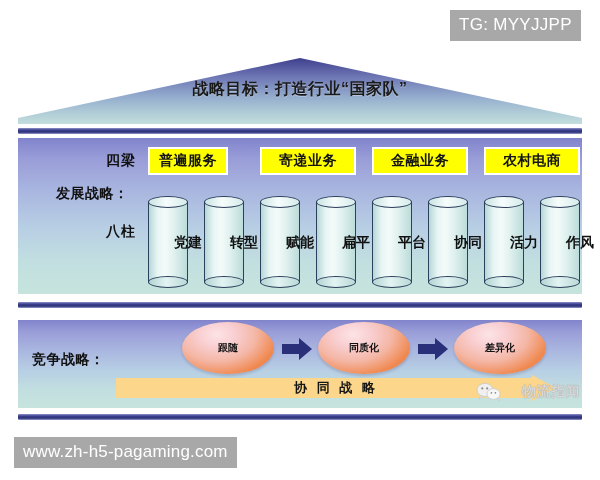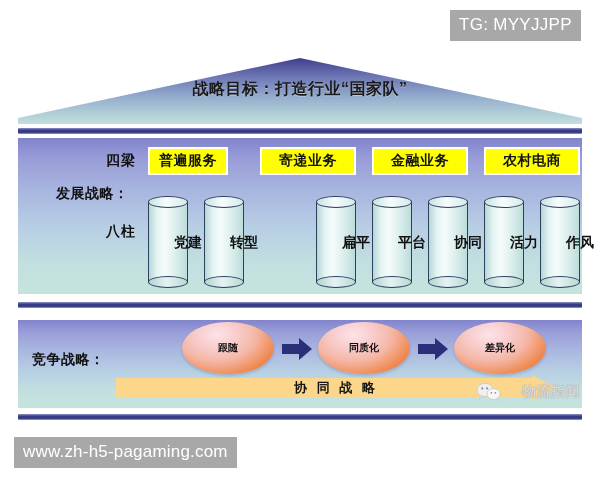--- a/index.html
+++ b/index.html
@@ -190,20 +190,26 @@
         <div class="cap-bot"></div>
         <div class="cap-top"></div>
         <div class="ptext">党建</div>
       </div>
       <div class="pillar" style="left:56px">
         <div class="body"></div>
         <div class="cap-bot"></div>
         <div class="cap-top"></div>
         <div class="ptext">转型</div>
       </div>
+      <div class="pillar" style="left:112px">
+        <div class="body"></div>
+        <div class="cap-bot"></div>
+        <div class="cap-top"></div>
+        <div class="ptext">赋能</div>
+      </div>
       <div class="pillar" style="left:168px">
         <div class="body"></div>
         <div class="cap-bot"></div>
         <div class="cap-top"></div>
         <div class="ptext">扁平</div>
       </div>
       <div class="pillar" style="left:224px">
         <div class="body"></div>
         <div class="cap-bot"></div>
         <div class="cap-top"></div>

